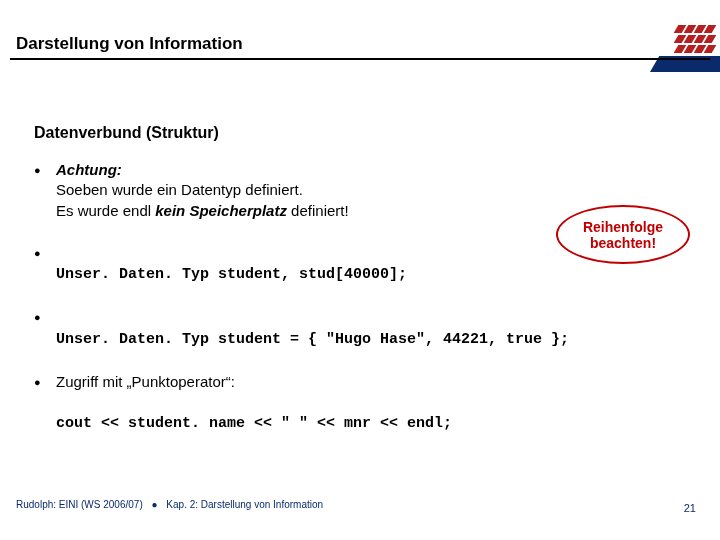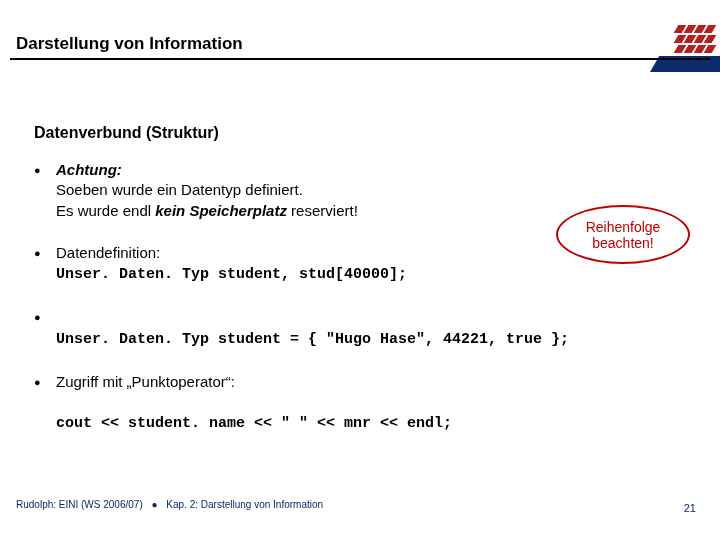--- a/index.html
+++ b/index.html
@@ -107,21 +107,21 @@
     top: 205px;
     width: 130px;
     height: 55px;
     border: 2px solid #c00000;
     border-radius: 50%;
     display: flex;
     align-items: center;
     justify-content: center;
     text-align: center;
     font-size: 14px;
-    font-weight: normal;
+    font-weight: bold;
     color: #c00000;
     background: #fff;
   }
   .footer {
     position: absolute;
     left: 16px;
     bottom: 30px;
     font-size: 10px;
     color: #0a2a6b;
     text-align: right;
@@ -155,24 +155,24 @@
   <div class="title">Darstellung von Information</div>
   <div class="header-line"></div>
 
   <div class="content">
     <div class="subtitle">Datenverbund (Struktur)</div>
 
     <ul class="slide-list">
       <li>
         <b>Achtung:</b><br>
         <span>Soeben wurde ein Datentyp definiert.</span><br>
-        <span>Es wurde endl </span><b>kein Speicherplatz</b><span> reserviert!</span>
+        <span>Es wurde endl </span><b>kein Speicherplatz</b><span> definiert!</span>
       </li>
       <li>
-        <span>Datendefinition:</span><br>
+        <br>
         <span class="mono">Unser. Daten. Typ student, stud[40000];</span>
       </li>
       <li>
         <br>
         <span class="mono">Unser. Daten. Typ student = { "Hugo Hase", 44221, true };</span>
       </li>
       <li>
         <span>Zugriff mit „Punktoperator“:</span><br>
         <br>
         <span class="mono">cout &lt;&lt; student. name &lt;&lt; " " &lt;&lt; mnr &lt;&lt; endl;</span>

